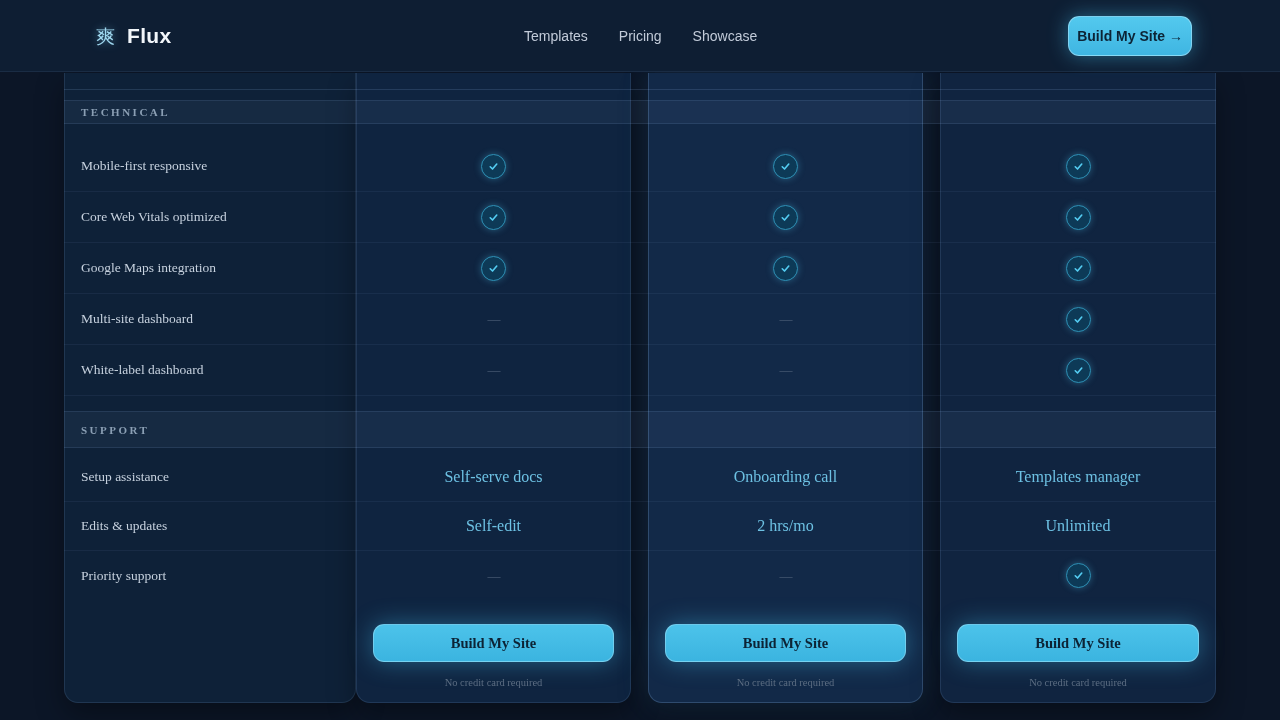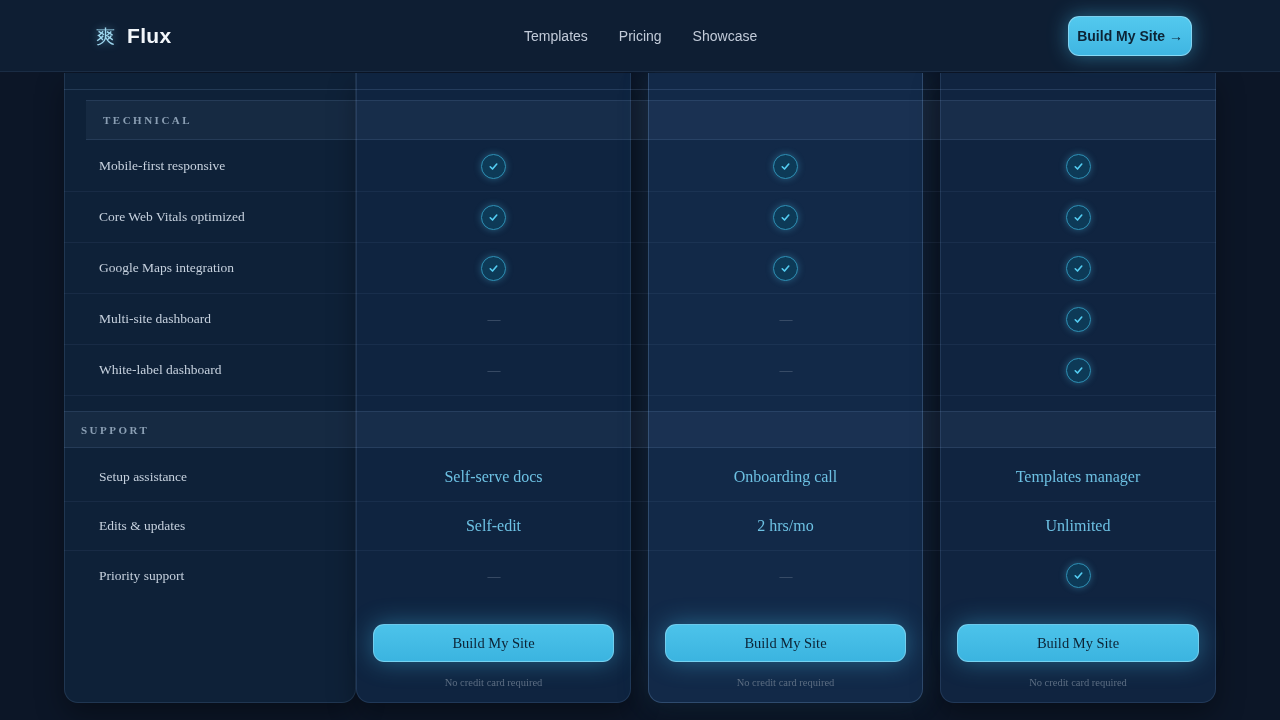--- a/index.html
+++ b/index.html
@@ -70,55 +70,55 @@
     background:rgba(160,200,255,0.15); z-index:2;
   }
 
   .band {
     position:absolute; left:0; right:0; z-index:1;
     background:rgba(166,198,255,0.055);
     border-top:1px solid rgba(150,190,240,0.12);
     border-bottom:1px solid rgba(150,190,240,0.12);
     display:flex; align-items:center;
   }
-  .band-1 { top:27px;  height:40px;margin-left:22px; }
+  .band-1 { top:27px;  height:24px; }
   .band-2 { top:338px; height:37px; }
   .band .band-title {
     padding-left:17px; font-size:11px; font-weight:bold;
     letter-spacing:2.5px; color:#8b9fb4;
   }
 
   .row { position:absolute; left:0; right:0; z-index:2;
          border-bottom:1px solid rgba(150,190,240,0.07); }
   .trow { height:51px; }
   .srow { height:49px; }
   .cell { position:absolute; top:0; bottom:0;
           display:flex; align-items:center; justify-content:center; }
-  .cl { left:0;    width:292px; justify-content:flex-start; padding-left:35px; }
+  .cl { left:0;    width:292px; justify-content:flex-start; padding-left:17px; }
   .c1 { left:292px; width:275px; }
   .c2 { left:584px; width:275px; }
   .c3 { left:876px; width:276px; }
   .feature { font-size:13.5px; color:#c6d1de; }
   .val { font-size:16px; color:#6dc1e3; }
   .dash { font-size:13px; color:#4d5f78; letter-spacing:-1px; }
 
   .check {
     width:25px; height:25px; border-radius:50%;
     background:#0d3a57; border:1.5px solid #2e8fb4;
     display:flex; align-items:center; justify-content:center;
     box-shadow:0 0 7px rgba(80,200,240,0.35);
   }
   .check svg { width:13px; height:13px; display:block; }
 
   
   .cta-btn {
     position:absolute; top:551px; height:38px; z-index:3;
     display:flex; align-items:center; justify-content:center;
     background:linear-gradient(180deg,#4cc3ea,#3bb4e0);
-    color:#0c2335; font-weight:normal; font-size:14.5px;
+    color:#0c2335; font-weight:bold; font-size:14.5px;
     border:1px solid rgba(200,240,255,0.35); border-radius:11px;
     box-shadow:0 0 24px rgba(70,195,240,0.40);
     cursor:pointer;
   }
   .cta-b1 { left:309px; width:241px; }
   .cta-b2 { left:601px; width:241px; }
   .cta-b3 { left:893px; width:242px; }
   .cta-note {
     position:absolute; top:601px; height:16px; z-index:3;
     display:flex; align-items:center; justify-content:center;

